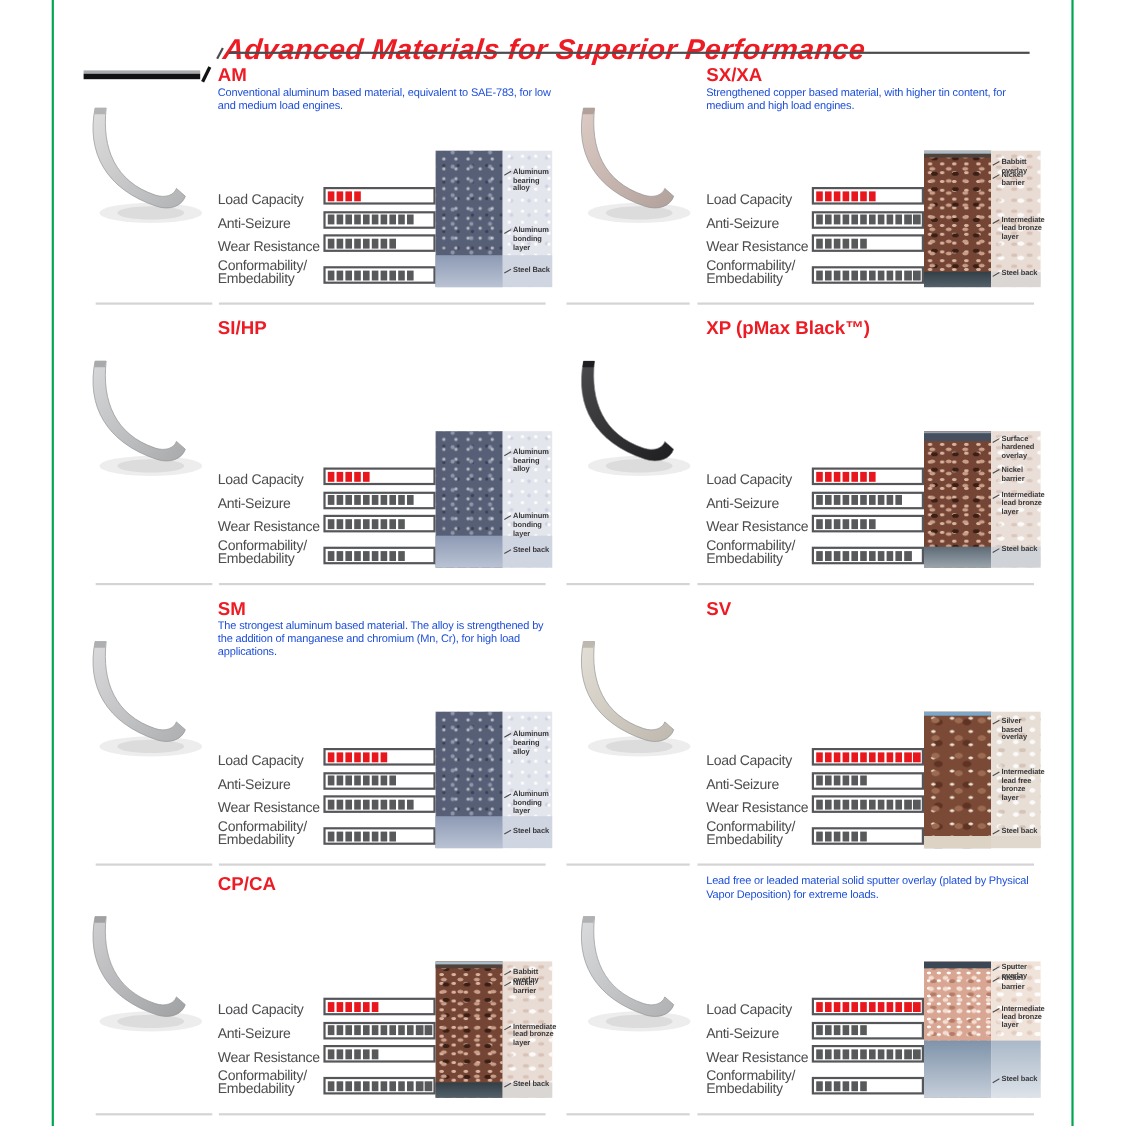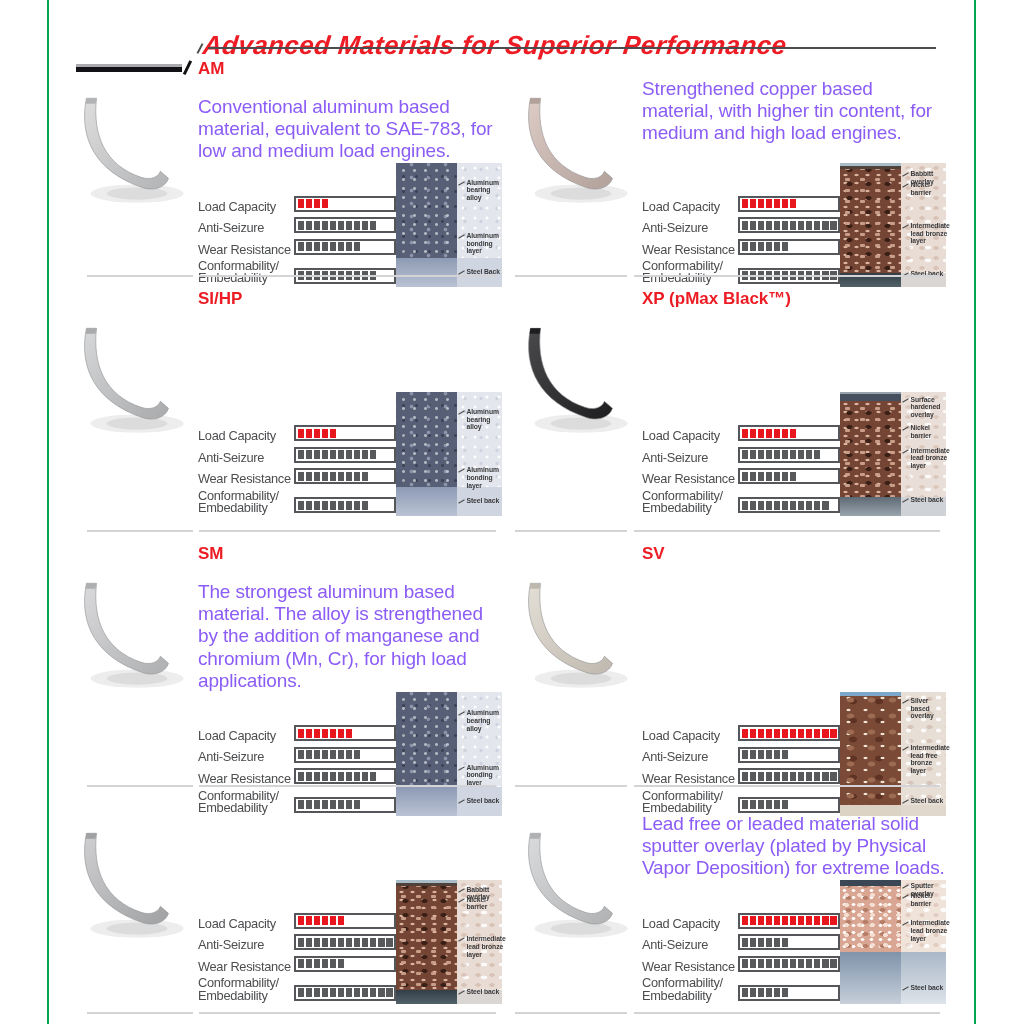--- a/index.html
+++ b/index.html
@@ -18,21 +18,21 @@
       grid-template-columns:1fr 1fr;column-gap:14px;}
   .r1{top:58px;height:217px;} .r2{top:288px;height:242px;}
   .r3{top:543px;height:242px;} .r4{top:793px;height:219px;}
 
   .material{position:relative;display:flex;padding-bottom:14px;box-sizing:border-box;}
   .shell-col{width:126px;flex:none;position:relative;}
   .shell-col svg{position:absolute;left:-16px;top:18px;width:152px;height:152px;}
 
   .content-col{flex:1;display:flex;flex-direction:column;padding-top:2px;min-width:0;}
   .code{margin:0;font-size:17px;line-height:1.05;color:#ed1c24;font-weight:bold;}
-  .desc{margin:18px 0 0 0;font-size:19px;line-height:1.17;color:#8b5cf6;
+  .desc{margin:1px 0 0 0;font-size:10px;line-height:1.17;color:#1d4ed8;
       letter-spacing:-.15px;max-width:322px;}
 
   .bottom{margin-top:auto;display:flex;align-items:flex-end;justify-content:flex-start;}
   .ratings{display:flex;flex-direction:column;gap:4.5px;margin-bottom:2px;}
   .rating-row{display:flex;align-items:flex-end;}
   .rating-label{width:96px;font-size:12.8px;line-height:.95;color:#4c4d4f;
       letter-spacing:-.3px;white-space:pre-line;}
   .bar{width:95px;height:9px;border:2px solid #55565a;background:#fff;
       display:flex;gap:1.5px;padding:1.5px;flex:none;margin-bottom:1px;}
   .bar .cell{flex:1;}
@@ -250,20 +250,21 @@
             </linearGradient>
           </defs>
         <ellipse class="sh1" cx="80" cy="116" rx="46" ry="9" fill="#000" opacity="0.07"></ellipse>
         <ellipse class="sh2" cx="80" cy="116" rx="30" ry="6" fill="#000" opacity="0.07"></ellipse>
         <path class="shell-body" d="M30,22 C22,62 40,95 85,110 C97,114 108,110 111,101 L103,94
           C101,100 93,103 84,100 C48,88 36,58 40,22 Z" stroke="#909194" stroke-width="0.6" fill="url(#shellgrad1)"></path>
         <path class="shell-end" d="M30,22 L40,22 L39,27.5 L29.2,27.5 Z" fill="#b2a09a"></path>
       </svg>
     </div>
     <div class="content-col">
+      <h2 class="code">SX/XA</h2>
       <p class="desc">Strengthened copper based material, with higher tin content, for medium and high load engines.</p>
       <div class="bottom">
         <div class="ratings">
             <div class="rating-row">
               <div class="rating-label">Load Capacity</div>
               <div class="bar" title="7/12">
                 <span class="cell on-red"></span>
                 <span class="cell on-red"></span>
                 <span class="cell on-red"></span>
                 <span class="cell on-red"></span>
@@ -759,20 +760,21 @@
             </linearGradient>
           </defs>
         <ellipse class="sh1" cx="80" cy="116" rx="46" ry="9" fill="#000" opacity="0.07"></ellipse>
         <ellipse class="sh2" cx="80" cy="116" rx="30" ry="6" fill="#000" opacity="0.07"></ellipse>
         <path class="shell-body" d="M30,22 C22,62 40,95 85,110 C97,114 108,110 111,101 L103,94
           C101,100 93,103 84,100 C48,88 36,58 40,22 Z" stroke="#909194" stroke-width="0.6" fill="url(#shellgrad6)"></path>
         <path class="shell-end" d="M30,22 L40,22 L39,27.5 L29.2,27.5 Z" fill="#a0a1a3"></path>
       </svg>
     </div>
     <div class="content-col">
+      <h2 class="code">CP/CA</h2>
       <div class="bottom">
         <div class="ratings">
             <div class="rating-row">
               <div class="rating-label">Load Capacity</div>
               <div class="bar" title="6/12">
                 <span class="cell on-red"></span>
                 <span class="cell on-red"></span>
                 <span class="cell on-red"></span>
                 <span class="cell on-red"></span>
                 <span class="cell on-red"></span>

